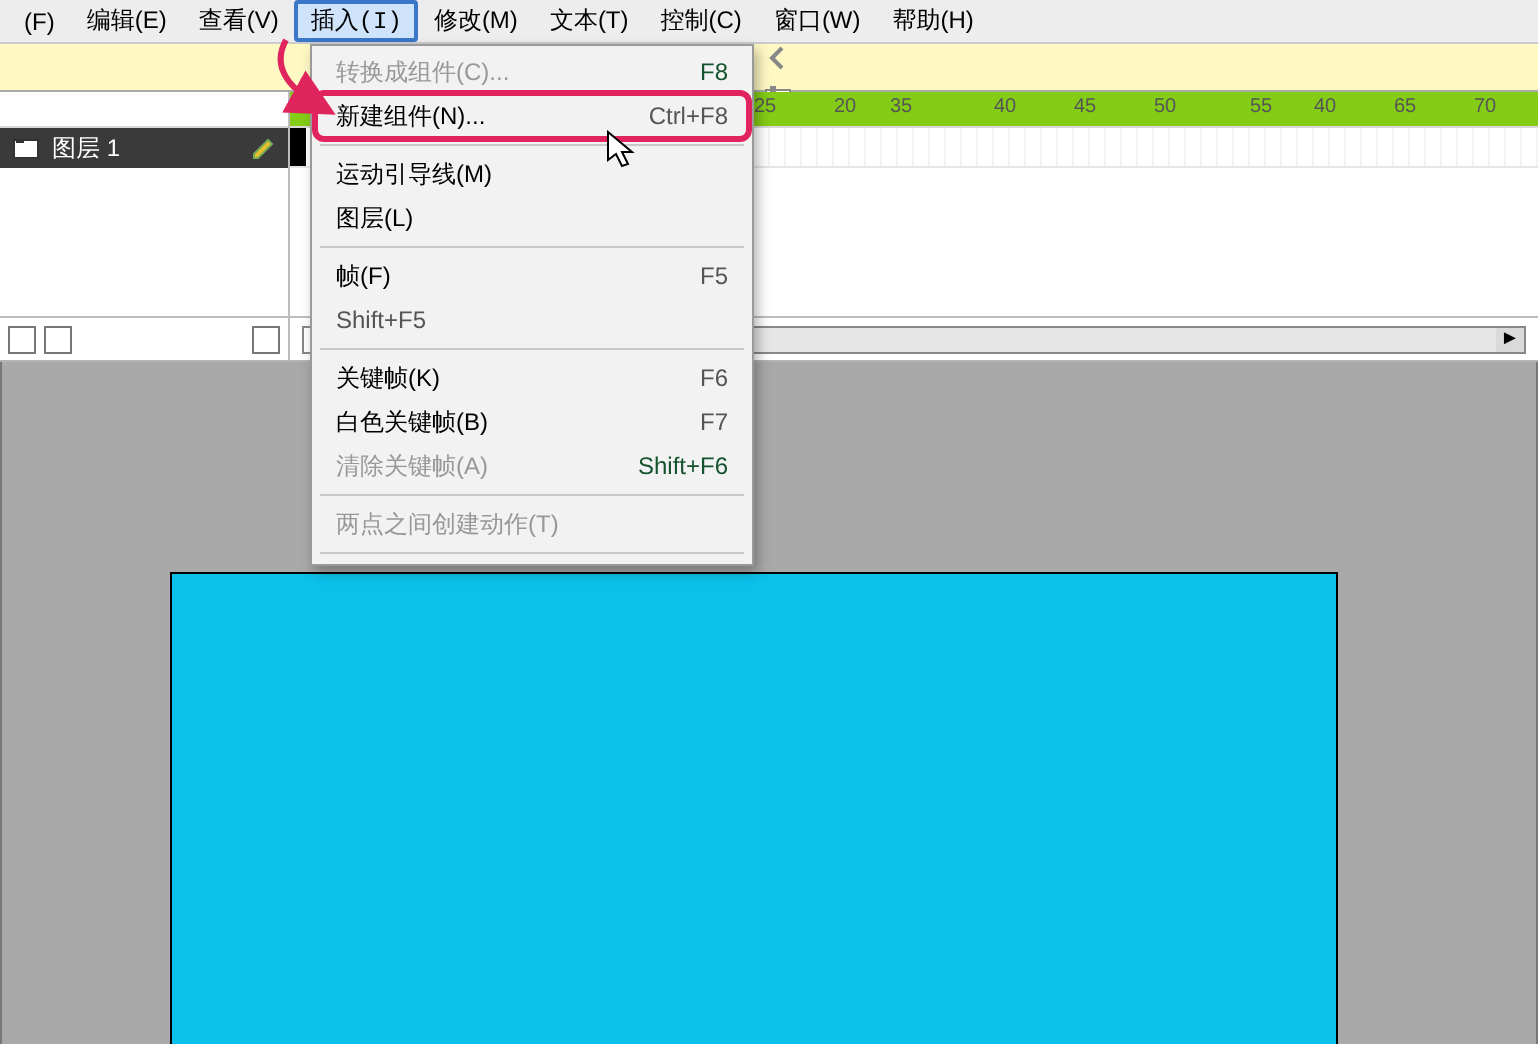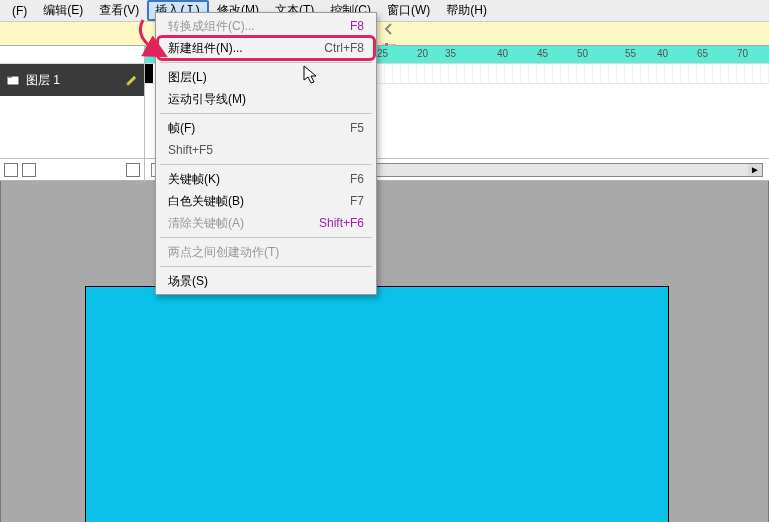--- a/index.html
+++ b/index.html
@@ -13,52 +13,52 @@
   
   .titlebar { background: #fef9c3; border-bottom: 1px solid #aaa; display: flex; align-items: center; height: 24px; padding-left: 8px; gap: 6px; flex-direction: column; }
   .titlebar .iconbox { width: 14px; height: 14px; display:inline-block; }
   .titlebar .title { font-size: 12px; font-weight: bold; }
 
   
   .workarea-top { display: flex; background: #f6f6f6; border-bottom: 1px solid #b3b3b3; height: 135px; }
 
   .layers-panel { width: 145px; background: #fff; border-right: 1px solid #bdbdbd; display: flex; flex-direction: column; }
   .layers-panel .spacer { flex: none; height: 18px; border-bottom: 1px solid #d9d9d9; }
-  .layer-row { display: flex; align-items: center; gap: 6px; background: #3a3a3a; color: #fff; height: 32px; padding: 0 6px; }
+  .layer-row { display: flex; align-items: center; gap: 6px; background: #3a3a3a; color: #fff; height: 20px; padding: 0 6px; }
   .layer-row .licon { width: 14px; height: 14px; display:inline-block; }
   .layer-row .pencil { margin-left: auto; width: 12px; height: 12px; }
   .layers-panel .fill { flex: 1; }
   .layers-btm { height: 22px; border-top: 1px solid #bdbdbd; display:flex; align-items:center; padding: 0 4px; gap:4px; }
   .layers-btm .sbtn { width:14px;height:14px; border:1px solid #777; background:#fff; }
 
   .timeline-panel { flex: 1; background: #fff; position: relative; overflow:hidden;}
-  .ruler { height: 18px; border-bottom: 1px solid #d9d9d9; position: relative; background: #5eead4; font-size: 10px; color:#555; }
+  .ruler { height: 18px; border-bottom: 1px solid #d9d9d9; position: relative; background: #84cc16; font-size: 10px; color:#555; }
   .ruler .ticks { position:absolute; left:0; right:0; top:0; bottom:0; }
   .ruler .ticknum { position:absolute; top:2px; }
   .frames-row { height:20px; border-bottom:1px solid #e6e6e6; background: repeating-linear-gradient(90deg,#fff,#fff 7px,#f3f3f3 7px,#f3f3f3 8px); position:relative; }
   .frames-row::before { content:""; position:absolute; left:0; top:0; bottom:0; width:8px; background:#000; }
 
   .timeline-btm { position:absolute; bottom:0; left:0; right:0; height:22px; border-top:1px solid #bdbdbd; display:flex; align-items:center; gap:8px; padding:0 6px; background:#fff;}
   .timeline-btm .btnbox { width:14px;height:14px; border:1px solid #888; }
   .timeline-btm .time { }
   .timeline-btm .scroll { flex:1; height:14px; border:1px solid #888; background:#e6e6e6; position:relative; }
   .timeline-btm .scroll .larrow, .timeline-btm .scroll .rarrow { position:absolute; width:14px; height:12px; top:0; background:#dadada; text-align:center; font-size:10px; line-height:12px; }
   .timeline-btm .scroll .larrow{left:0;} .timeline-btm .scroll .rarrow{right:0;}
 
   
   .stage-wrap { background: #a9a9a9; height: 365px; position: relative; border:1px solid #777; border-top:none;}
   .stage { position: absolute; left: 84px; top: 105px; width: 584px; height: 260px; background: #0bc1ea; border:1px solid #000; }
 
   
-  .dropdown { position: absolute; left: 155px; top: 12px; width: 222px; background: #f2f2f2; border: 1px solid #9a9a9a; box-shadow: 2px 3px 6px rgba(0,0,0,0.3); z-index: 50; padding: 2px; }
+  .dropdown { position: absolute; left: 155px; top: 22px; width: 222px; background: #f2f2f2; border: 1px solid #9a9a9a; box-shadow: 2px 3px 6px rgba(0,0,0,0.3); z-index: 50; padding: 2px; }
   .dropdown .drow { display: flex; align-items: center; height: 22px; padding: 0 10px; }
   .dropdown .drow.disabled { color: #989898; }
   .dropdown .drow .dtext { flex: 1; }
   .dropdown .drow .dshort { color: #555; }
-  .dropdown .drow.disabled .dshort { color:#a21caf; }
+  .dropdown .drow.disabled .dshort { color:#14532d; }
   .dropdown .sep { border-top: 1px solid #c8c8c8; margin: 3px 2px; }
   .dropdown .drow.highlight { outline: 3px solid #e0245e; outline-offset: -1px; border-radius: 4px;}
 
   
   .arrow-wrap { position:absolute; left:128px; top:18px; z-index:60; pointer-events:none; }
 
   .cursor-fake { position:absolute; left:303px; top:65px; z-index:70; }
 </style>
 </head>
 <body>
@@ -157,24 +157,24 @@
     <span class="dtext">转换成组件(C)...</span>
     <span class="dshort">F8</span>
   </div>
   <div class="drow highlight">
     <span class="dtext">新建组件(N)...</span>
     <span class="dshort">Ctrl+F8</span>
   </div>
   <div class="sep"></div>
 
   <div class="drow">
+    <span class="dtext">运动引导线(M)</span>
+  </div>
+  <div class="drow">
     <span class="dtext">图层(L)</span>
-  </div>
-  <div class="drow">
-    <span class="dtext">运动引导线(M)</span>
   </div>
   <div class="sep"></div>
 
   <div class="drow">
     <span class="dtext">帧(F)</span>
     <span class="dshort">F5</span>
   </div>
   <div class="drow">
     <span class="dshort">Shift+F5</span>
   </div>
@@ -192,23 +192,20 @@
     <span class="dtext">清除关键帧(A)</span>
     <span class="dshort">Shift+F6</span>
   </div>
   <div class="sep"></div>
 
   <div class="drow disabled">
     <span class="dtext">两点之间创建动作(T)</span>
   </div>
   <div class="sep"></div>
 
-  <div class="drow">
-    <span class="dtext">场景(S)</span>
-  </div>
 </div>
 
 <svg class="arrow-wrap" width="60" height="50">
   <defs>
     <marker id="ah" markerWidth="8" markerHeight="8" refX="5" refY="4" orient="auto">
       <path d="M0 0 L8 4 L0 8 Z" fill="#e0245e"></path>
     </marker>
   </defs>
   <path d="M15 2 Q 5 20 32 35" stroke="#e0245e" stroke-width="3" fill="none" marker-end="url(#ah)"></path>
 </svg>

